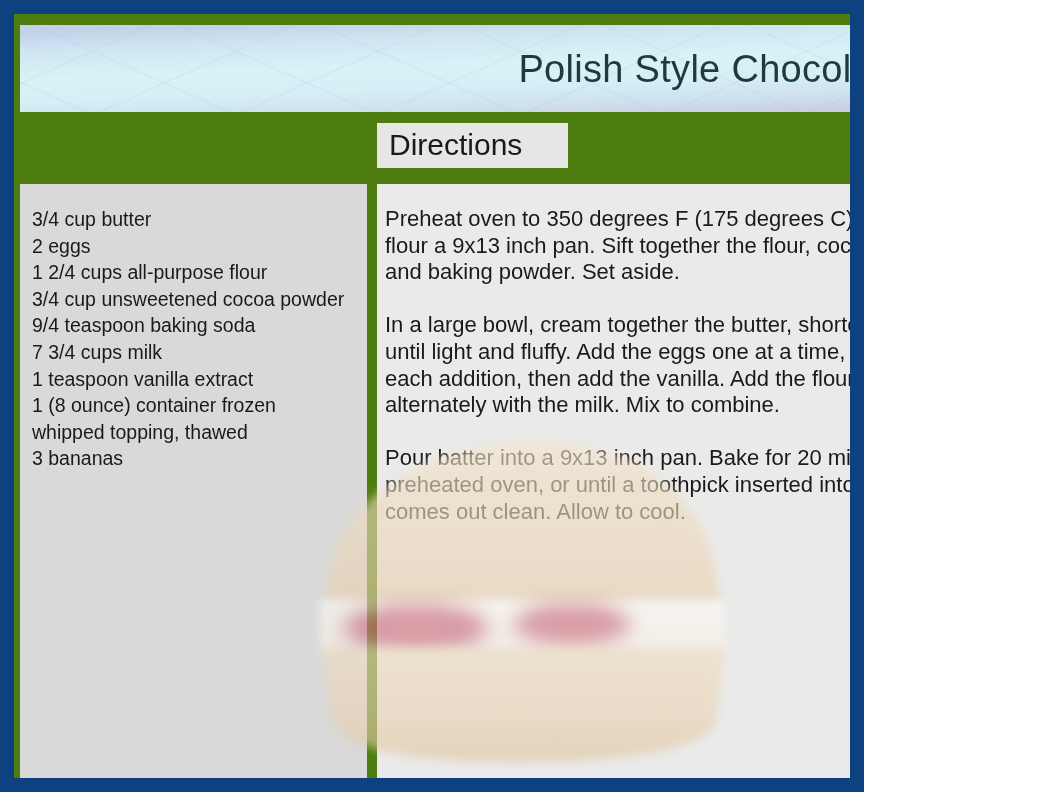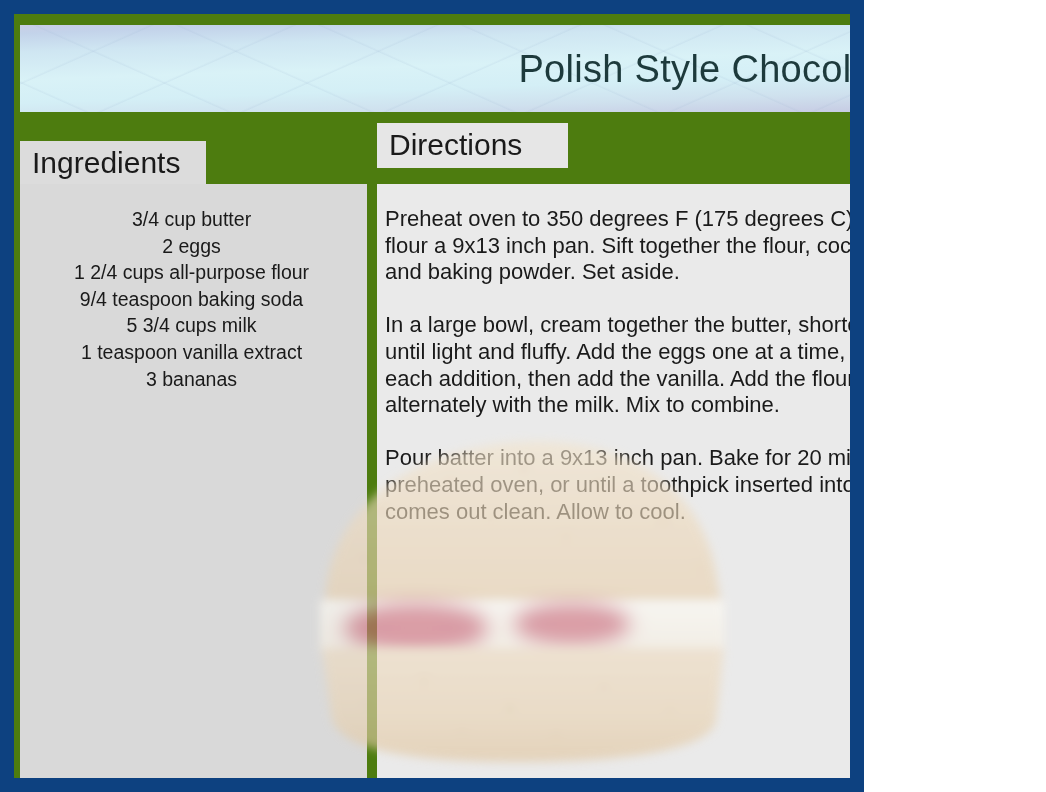--- a/index.html
+++ b/index.html
@@ -100,21 +100,21 @@
 
   
   #ingredient-list {
     list-style: none;
     margin: 0;
     padding: 0;
     font-size: 19.5px;
     line-height: 26.6px;
     color: #1a1a1a;
   }
-  #ingredient-list li { margin: 0; text-align: center; }
+  #ingredient-list li { margin: 0; }
 
   
   #direction-steps {
     font-size: 22px;
     line-height: 26.6px;
     color: #1a1a1a;
   }
   #direction-steps p {
     margin: 0 0 26.6px 0;
   }
@@ -141,32 +141,31 @@
 </style>
 </head>
 <body>
 
 <div id="card">
 
   <div id="banner">
     <div id="banner-title">Polish Style Chocolate Cake</div>
   </div>
 
-  <div class="tab" id="ing-tab">
-    <span class="tab-label">Ingredients</span>
-  </div>
 
   <div class="panel" id="ing-panel">
     <ul id="ingredient-list">
       <li>3/4 cup butter</li>
       <li>2 eggs</li>
       <li>1 2/4 cups all-purpose flour</li>
+      <li>3/4 cup unsweetened cocoa powder</li>
       <li>9/4 teaspoon baking soda</li>
-      <li>5 3/4 cups milk</li>
+      <li>7 3/4 cups milk</li>
       <li>1 teaspoon vanilla extract</li>
+      <li>1 (8 ounce) container frozen whipped topping, thawed</li>
       <li>3 bananas</li>
     </ul>
   </div>
 
   <div class="tab" id="dir-tab">
     <span class="tab-label">Directions</span>
   </div>
 
   <div class="panel" id="dir-panel">
     <div id="direction-steps">

